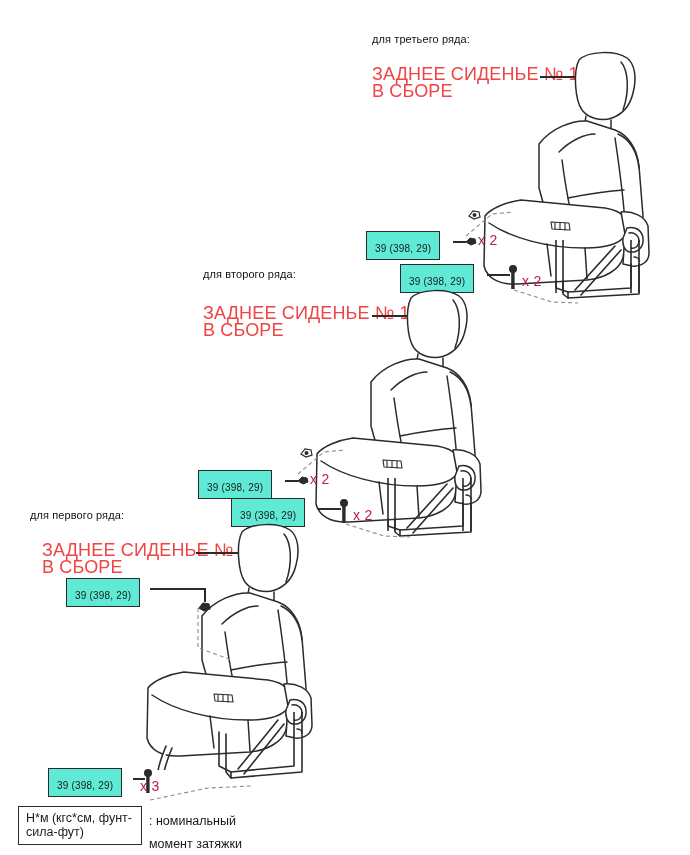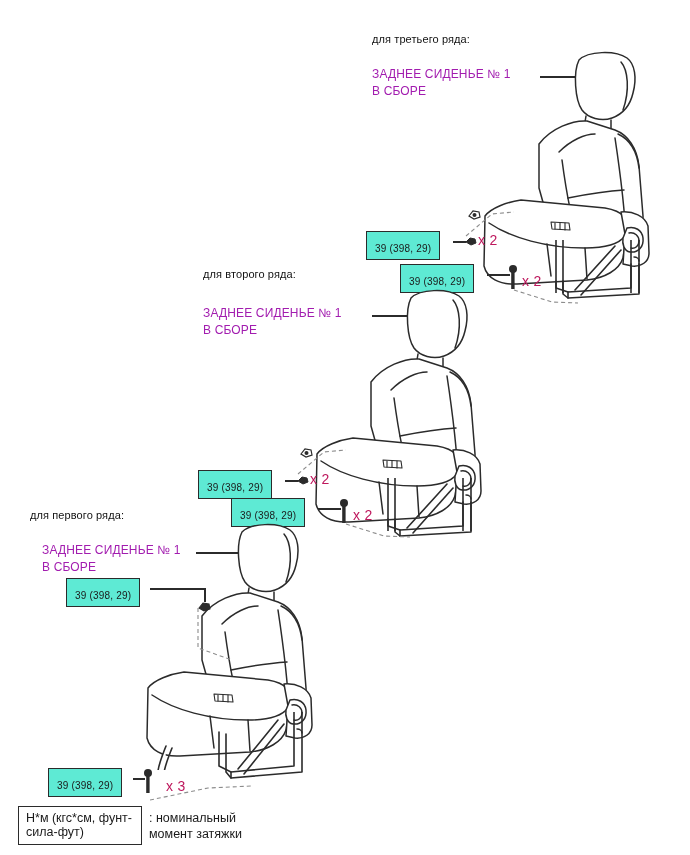--- a/index.html
+++ b/index.html
@@ -23,25 +23,25 @@
   .row-heading {
     position: absolute;
     font-size: 11px;
     font-weight: 400;
     letter-spacing: 0.1px;
     white-space: nowrap;
     color: #111;
   }
   .part-label {
     position: absolute;
-    font-size: 12px;
+    font-size: 18px;
     line-height: 16.5px;
     white-space: pre-line;
     letter-spacing: 0.15px;
-    color: #a21caf;
+    color: #ef4444;
   }
   
   .torque-box {
     position: absolute;
     border: 1.6px solid #2b2b2b;
     background: #5eead4;
     font-size: 10px;
     line-height: 1;
     padding: 12px 8px 5px 8px;
     white-space: nowrap;
@@ -77,21 +77,21 @@
     font-size: 12.5px;
     line-height: 14px;
     white-space: pre-line;
     width: 124px;
     box-sizing: border-box;
     background: #fff;
   }
   .legend-desc {
     margin-left: 7px;
     font-size: 12.5px;
-    line-height: 16px;
+    line-height: 23px;
     white-space: pre-line;
     padding-top: 4px;
   }
   svg { display: block; }
   .seat-svg { position: absolute; }
 </style>
 </head>
 <body>
 
 <div class="page">
@@ -328,21 +328,21 @@
   <svg style="position:absolute; left:186px; top:604px;" width="80" height="60" viewBox="0 0 80 60">
     <path d="M12 4 L12 44 L46 56" fill="none" stroke="#8c8c8c" stroke-width="1.1" stroke-dasharray="4 3"></path>
   </svg>
 
   <div class="torque-box" style="left:48px; top:768px;">39 (398, 29)</div>
   <div class="leader h" style="left:133px; top:778px; width:12px;"></div>
   <svg style="position:absolute; left:141px; top:768px;" width="14" height="28" viewBox="0 0 14 28">
     <circle cx="7" cy="5" r="4" fill="#2b2b2b"></circle>
     <rect x="5.2" y="8" width="3.4" height="17" fill="#2b2b2b"></rect>
   </svg>
-  <div class="qty" style="left:166px; top:778px;">x 3</div>
+  <div class="qty" style="left:140px; top:778px;">x 3</div>
   <svg style="position:absolute; left:148px; top:782px;" width="110" height="26" viewBox="0 0 110 26">
     <path d="M2 18 L60 6 L104 4" fill="none" stroke="#8c8c8c" stroke-width="1.1" stroke-dasharray="4 3"></path>
   </svg>
 
   <div class="legend">
     <div class="legend-box">Н*м (кгс*см, фунт-
 сила-фут)</div>
     <div class="legend-desc">: номинальный
 момент затяжки</div>
   </div>

